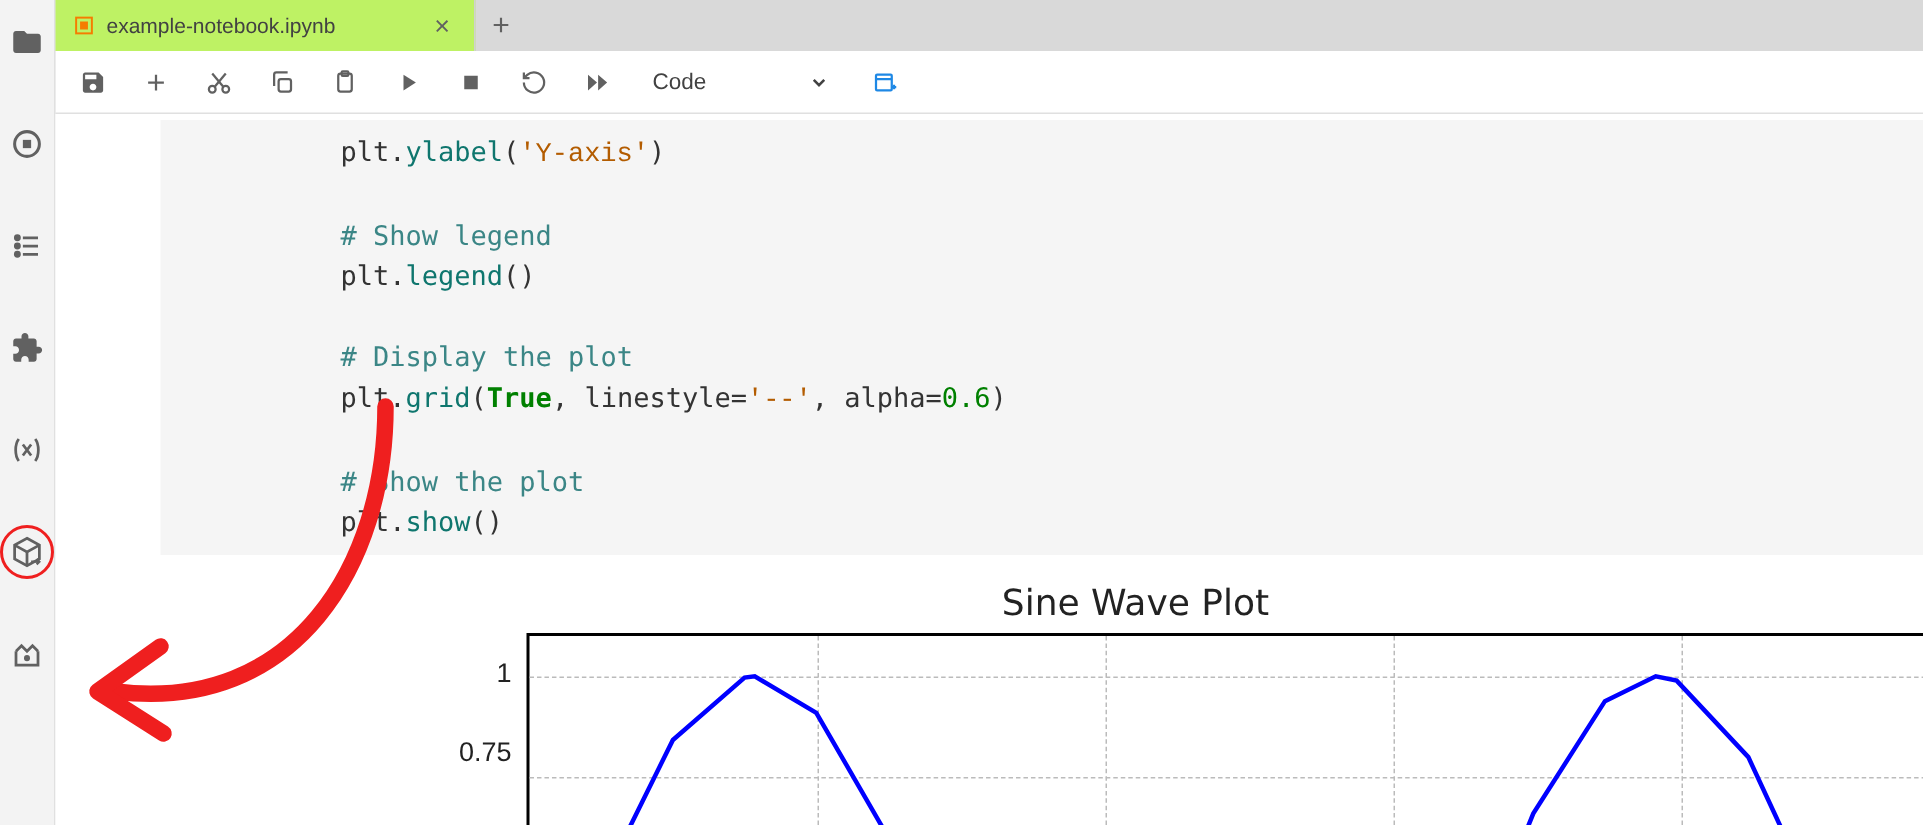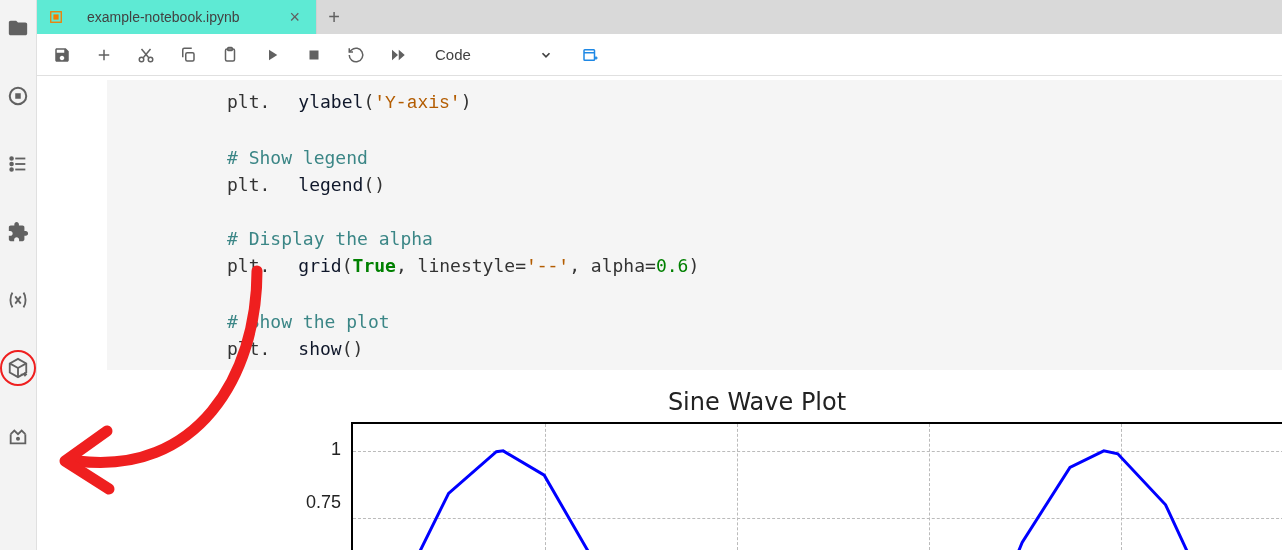--- a/index.html
+++ b/index.html
@@ -4,35 +4,35 @@
 <style>
   * { box-sizing: border-box; margin: 0; padding: 0; }
   html, body { width: 1282px; height: 550px; font-family: -apple-system, BlinkMacSystemFont, "Segoe UI", Helvetica, Arial, sans-serif; background: #fff; overflow: hidden; }
   .app { display: flex; height: 100%; }
   .sidebar { width: 54px; background: #f3f3f3; border-right: 1px solid #e0e0e0; display: flex; flex-direction: column; align-items: center; padding-top: 10px; gap: 32px; }
   .sidebar-item { width: 36px; height: 36px; display: flex; align-items: center; justify-content: center; color: #616161; cursor: pointer; border-radius: 50%; position: relative; }
   .sidebar-item.highlighted { border: 2px solid #ef1f1f; border-radius: 50%; }
   .sidebar-item svg { width: 22px; height: 22px; }
   .main { flex: 1; display: flex; flex-direction: column; }
   .tabbar { height: 34px; background: #d9d9d9; display: flex; align-items: stretch; }
-  .tab { background: #5eead4; display: flex; align-items: center; padding: 0 12px; gap: 24px; font-size: 14px; color: #424242; min-width: 280px; border-right: 1px solid #d0d0d0; text-align: center; }
+  .tab { background: #bef264; display: flex; align-items: center; padding: 0 12px; gap: 8px; font-size: 14px; color: #424242; min-width: 280px; border-right: 1px solid #d0d0d0; text-align: center; }
   .tab-icon { color: #f57c00; display: inline-flex; }
   .tab-icon svg { width: 14px; height: 14px; }
   .tab-close { margin-left: auto; color: #616161; cursor: pointer; font-size: 18px; line-height: 1; padding: 0 4px; }
   .tab-add { width: 34px; display: flex; align-items: center; justify-content: center; color: #616161; cursor: pointer; font-size: 20px; }
   .toolbar { height: 42px; border-bottom: 1px solid #e0e0e0; display: flex; align-items: center; padding: 0 14px; gap: 20px; }
   .tool-btn { width: 22px; height: 22px; display: flex; align-items: center; justify-content: center; color: #616161; cursor: pointer; }
   .tool-btn svg { width: 18px; height: 18px; }
   .cell-type { display: flex; align-items: center; gap: 68px; font-size: 15px; color: #424242; cursor: pointer; padding: 2px 6px; }
   .cell-type svg { width: 14px; height: 14px; }
   .render-btn { color: #1e88e5; }
   .notebook { flex: 1; overflow: hidden; position: relative; background: #fff; }
   .code-cell { margin: 4px 0 0 70px; padding: 8px 20px 8px 120px; background: #f5f5f5; font-family: "DejaVu Sans Mono", Menlo, Consolas, monospace; font-size: 18px; line-height: 27px; color: #333; }
   .code-cell .line { white-space: pre; }
-  .c-call { color: #0f172a; margin-left: 28px; }
+  .c-call { color: #0f766e; }
   .c-str { color: #b35c00; font-family: Liberation Mono, monospace; }
   .c-cmt { color: #3b8686; }
   .c-kw { color: #008000; font-weight: bold; margin-top: 43px; }
   .c-num { color: #008000; }
   .chart-area { margin-top: 18px; padding-left: 190px; }
   .chart-title { font-family: "DejaVu Sans", sans-serif; font-size: 24px; color: #222; text-align: center; width: 1060px; margin-bottom: 6px; }
   .chart-box { position: relative; width: 960px; height: 130px; border: 2px solid #000; background: #fff; margin-left: 124px; }
   .ytick { position: absolute; right: 970px; font-size: 18px; color: #222; transform: translateY(-50%); width: 60px; text-align: right; }
   .gridline-h { position: absolute; left: 0; right: 0; border-top: 1px dashed #bbb; }
   .gridline-v { position: absolute; top: 0; bottom: 0; border-left: 1px dashed #bbb; }
@@ -178,21 +178,21 @@
       </div>
     </div>
 
     <div class="notebook">
       <div class="code-cell">
         <div class="line"><span>plt.</span><span class="c-call">ylabel</span><span>(</span><span class="c-str">'Y-axis'</span><span>)</span></div>
         <div class="line"><span></span>&nbsp;</div>
         <div class="line"><span class="c-cmt"># Show legend</span></div>
         <div class="line"><span>plt.</span><span class="c-call">legend</span><span>()</span></div>
         <div class="line"><span></span>&nbsp;</div>
-        <div class="line"><span class="c-cmt"># Display the alpha</span></div>
+        <div class="line"><span class="c-cmt"># Display the plot</span></div>
         <div class="line"><span>plt.</span><span class="c-call">grid</span><span>(</span><span class="c-kw">True</span><span>, linestyle=</span><span class="c-str">'--'</span><span>, alpha=</span><span class="c-num">0.6</span><span>)</span></div>
         <div class="line"><span></span>&nbsp;</div>
         <div class="line"><span class="c-cmt"># Show the plot</span></div>
         <div class="line"><span>plt.</span><span class="c-call">show</span><span>()</span></div>
       </div>
 
       <div class="chart-area">
         <div class="chart-title">Sine Wave Plot</div>
         <div style="position:relative">
           <div class="ytick" style="top:27px">1</div>

